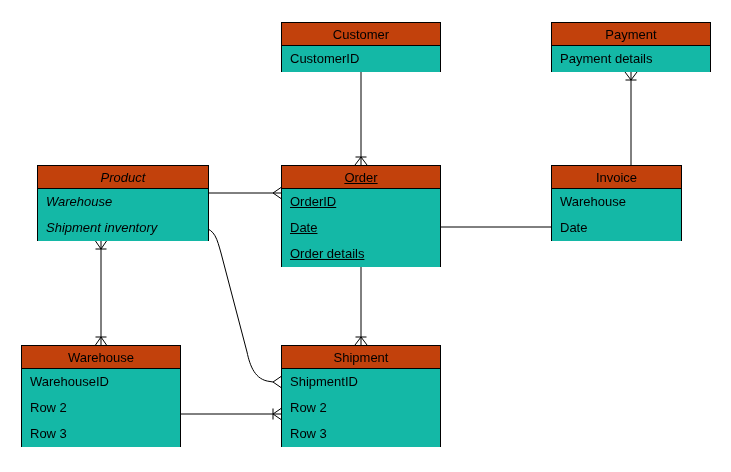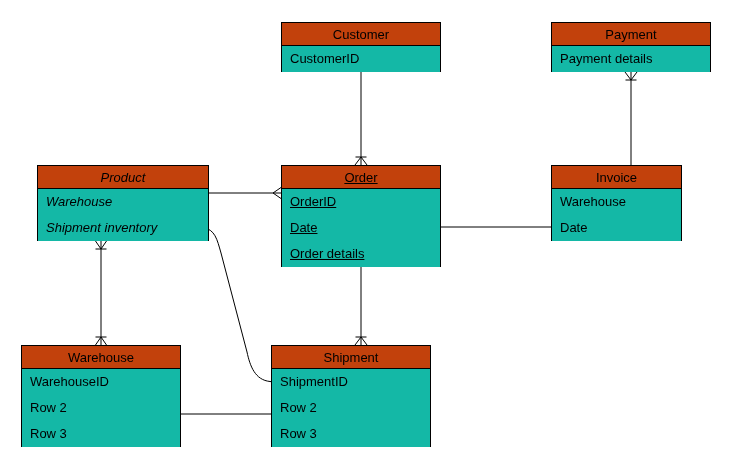--- a/index.html
+++ b/index.html
@@ -46,21 +46,21 @@
     overflow: hidden;
     background: #14b8a6;
   }
   
   #ent-customer  { left: 281px; top: 22px;  width: 160px; height: 50px;  }
   #ent-payment   { left: 551px; top: 22px;  width: 160px; height: 50px;  }
   #ent-product   { left: 37px;  top: 165px; width: 172px; height: 76px; font-style: italic;  }
   #ent-order     { left: 281px; top: 165px; width: 160px; height: 102px; text-decoration: underline; }
   #ent-invoice   { left: 551px; top: 165px; width: 131px; height: 76px;  }
   #ent-warehouse { left: 21px;  top: 345px; width: 160px; height: 102px; }
-  #ent-shipment  { left: 271px; top: 345px; width: 160px; height: 102px; }
+  #ent-shipment  { left: 281px; top: 345px; width: 160px; height: 102px; }
 
   #wires path { stroke: #000000; stroke-width: 1; fill: none; }
 </style>
 </head>
 <body>
 
 <div id="canvas">
 
   <svg id="wires" viewBox="0 0 731 472" xmlns="http://www.w3.org/2000/svg">
 

